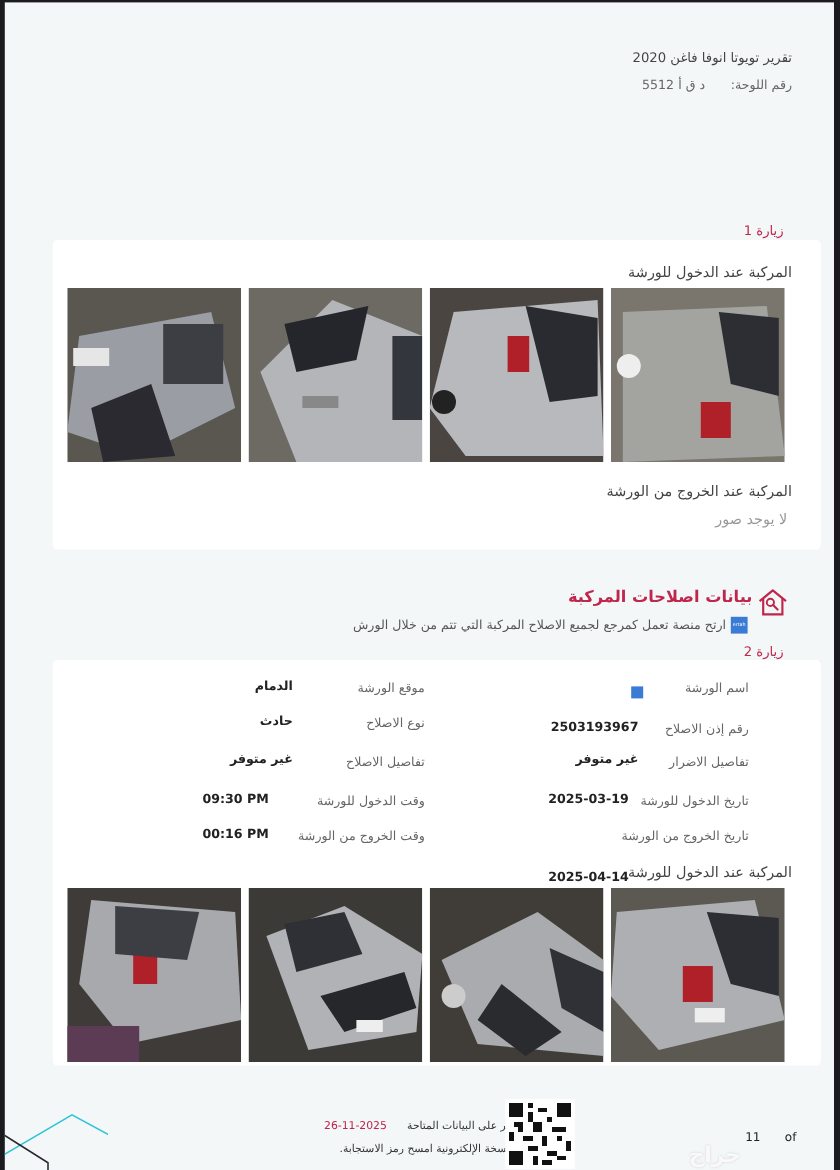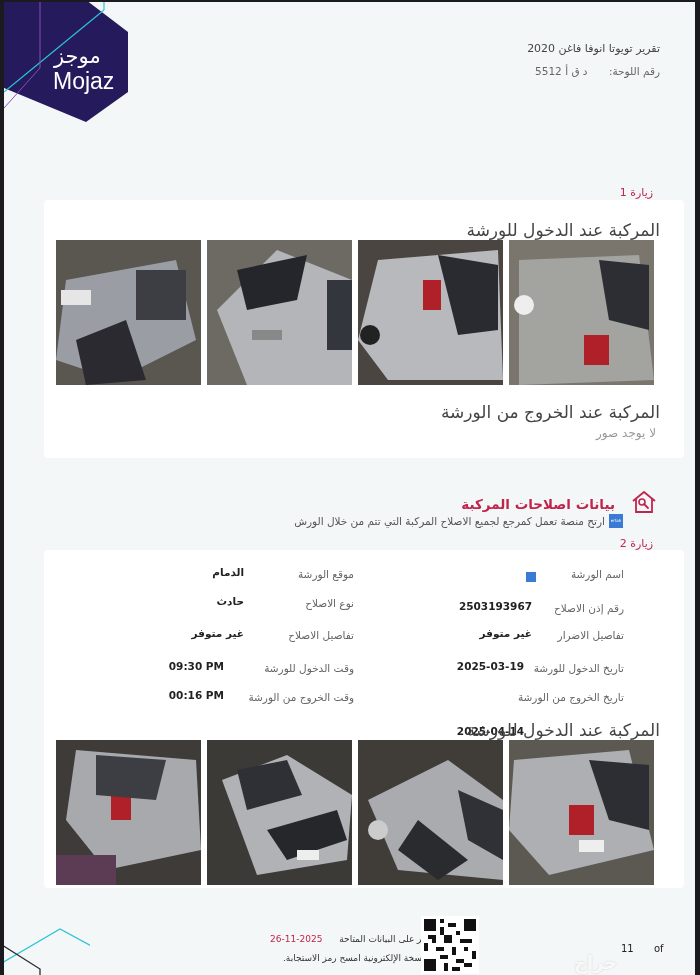--- a/index.html
+++ b/index.html
@@ -12,26 +12,26 @@
   .logo-wrap { position: absolute; left: -4px; top: -2px; width: 140px; height: 130px; }
   .logo-text-ar { position: absolute; left: 54px; top: 44px; color: #fff; font-size: 21px; font-family: "DejaVu Sans", sans-serif; direction: rtl; }
   .logo-text-en { position: absolute; left: 53px; top: 68px; color: #fff; font-size: 23px; font-family: "Liberation Sans", sans-serif; }
   .header-info { position: absolute; right: 35px; top: 40px; text-align: right; direction: rtl; }
   .header-title { font-size: 11px; color: #444; }
   .header-plate { font-size: 10.5px; color: #666; margin-top: 10px; }
   .header-plate .lbl { margin-left: 18px; }
 
   .visit-label { position: absolute; right: 42px; font-size: 11px; color: #c0254b; direction: rtl; }
   .card { position: absolute; left: 40px; width: 640px; background: #fff; border-radius: 4px; }
-  .card-title { position: absolute; right: 24px; font-size: 17px; color: #444; direction: rtl; text-align: right; }
+  .card-title { position: absolute; right: 24px; font-size: 12px; color: #444; direction: rtl; text-align: right; }
   .photos { position: absolute; left: 12px; display: flex; gap: 6px; }
   .photo { width: 145px; height: 145px; position: relative; overflow: hidden; }
   .no-photos { position: absolute; right: 28px; font-size: 12px; color: #999; direction: rtl; }
 
-  .section-head { position: absolute; right: 38px; top: 488px; display: flex; align-items: center; direction: rtl; gap: 16px; }
+  .section-head { position: absolute; right: 38px; top: 488px; display: flex; direction: rtl; gap: 4px; }
   .section-title { font-size: 13.5px; font-weight: bold; color: #c0254b; }
   .section-sub { position: absolute; right: 72px; top: 512px; direction: rtl; display: flex; align-items: center; gap: 4px; font-size: 10.5px; color: #555; }
   .ertah-badge { width: 14px; height: 14px; background: #3a7bd5; color: #fff; font-size: 4px; display: inline-flex; align-items: center; justify-content: center; line-height: 1; }
 
   .details-card { top: 548px; height: 338px; }
   .row { position: absolute; direction: rtl; font-size: 10.5px; }
   .lbl-txt { color: #666; }
   .val-txt { color: #222; font-weight: bold; }
 
   .footer-hex { position: absolute; left: -4px; bottom: 0; }
@@ -41,30 +41,20 @@
   .qr { position: absolute; left: 417px; top: 914px; width: 58px; height: 58px; background: #fff; padding: 3px; }
   .page-num { position: absolute; left: 617px; top: 941px; font-size: 10px; color: #222; }
   .page-of { position: absolute; left: 650px; top: 941px; font-size: 10px; color: #222; }
   .watermark { position: absolute; left: 570px; top: 950px; font-size: 18px; color: rgba(255,255,255,0.85); font-weight: bold; text-shadow: 0 0 2px #ccc; direction: rtl; }
 </style>
 </head>
 <body>
 
 <div class="page">
 
-  <div class="logo-wrap">
-    <svg width="140" height="130" viewBox="0 0 140 130">
-      <polygon points="4,0 86,0 128,32 128,92 86,122 4,88" fill="#241a5c"></polygon>
-      <line x1="4" y1="92" x2="104" y2="10" stroke="#2ec4d6" stroke-width="1.2"></line>
-      <line x1="104" y1="10" x2="104" y2="0" stroke="#2ec4d6" stroke-width="1.2"></line>
-      <polyline points="40,0 40,68 4,108" fill="none" stroke="#8a4fb3" stroke-width="1"></polyline>
-    </svg>
-    <div class="logo-text-ar">موجز</div>
-    <div class="logo-text-en">Mojaz</div>
-  </div>
 
   <div class="header-info">
     <div class="header-title">تقرير تويوتا انوفا فاغن 2020</div>
     <div class="header-plate">
       <span class="lbl">رقم اللوحة:</span>
       <span>د ق أ 5512</span>
     </div>
   </div>
 
   <div class="visit-label" style="top:184px;">زيارة 1</div>

